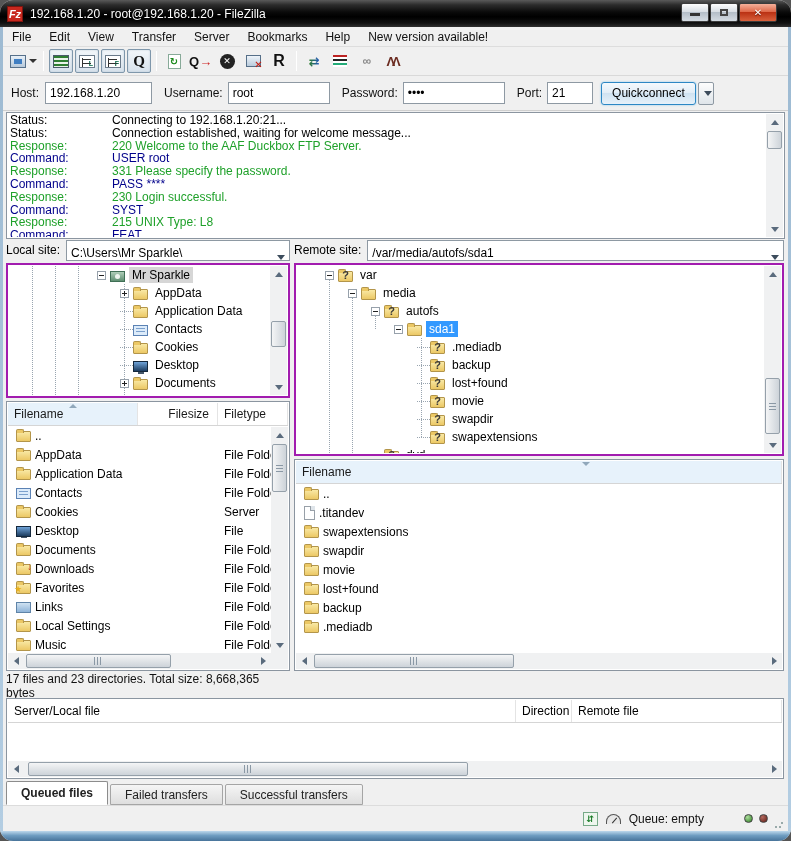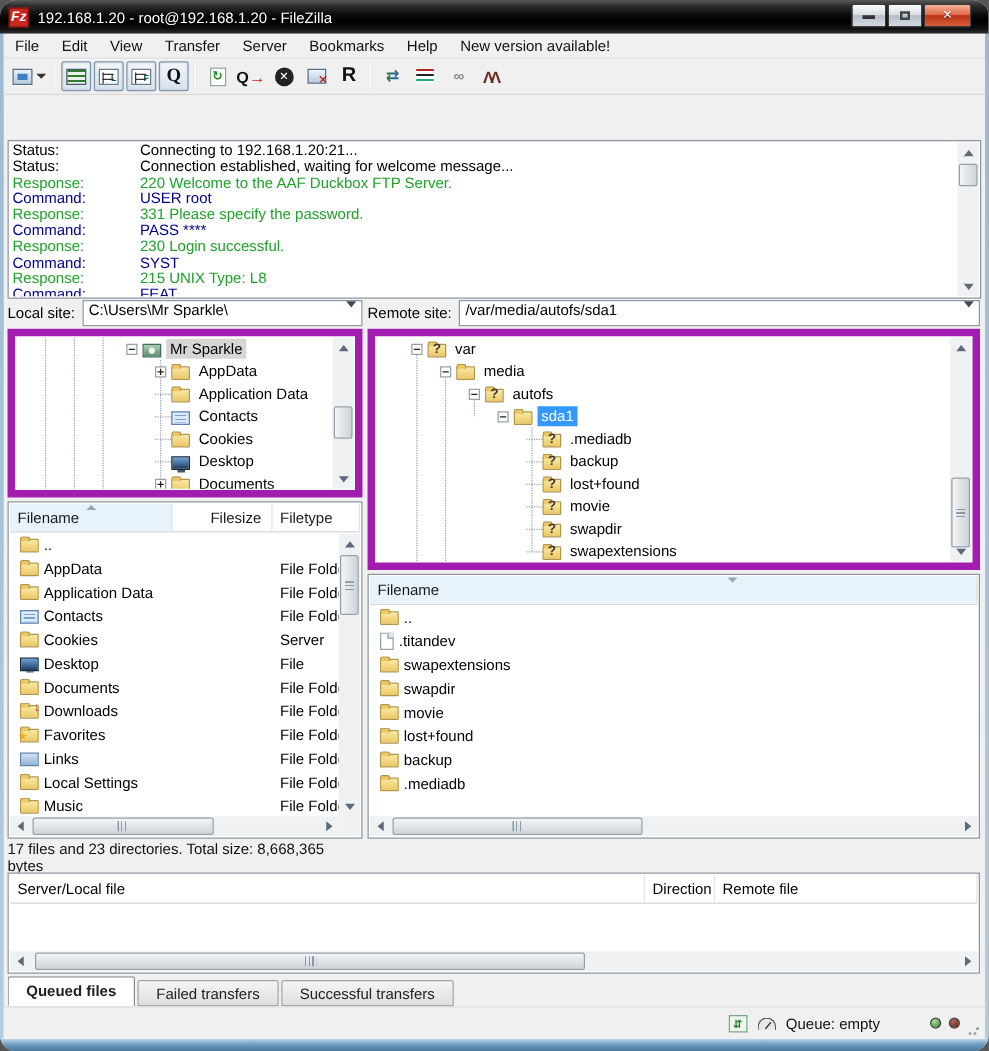--- a/index.html
+++ b/index.html
@@ -92,25 +92,25 @@
     background:linear-gradient(#f4f5f6,#cdd3d9); }
   .grip { background:repeating-linear-gradient(#8a98a5 0 1px,transparent 1px 3px); width:7px; height:7px; margin:auto; position:absolute; inset:0; }
   .hgrip { background:repeating-linear-gradient(90deg,#8a98a5 0 1px,transparent 1px 3px); width:9px; height:8px; margin:auto; position:absolute; inset:0; }
 
   
   .panel { position:absolute; top:239px; height:457px; }
   .panel.left { left:6px; width:284px; }
   .panel.right { left:294px; width:490px; }
   .site-row { position:absolute; left:0; top:0; right:0; height:22px; display:flex; align-items:center; font-size:12px; }
   .site-label { flex:0 0 auto; padding-right:6px; }
-  .combo { flex:1; height:21px; border:1px solid #8e99a3; background:#fff; display:flex; align-items:flex-start; padding:0 4px; }
+  .combo { flex:1; height:21px; border:1px solid #8e99a3; background:#fff; display:flex; align-items:flex-end; padding:0 4px; }
   .combo-val { flex:1; font-size:12px; white-space:nowrap; overflow:hidden; }
   .combo-arr { width:0;height:0;border-left:4px solid transparent;border-right:4px solid transparent;border-top:5px solid #3c4c5c; margin-left:4px; }
 
-  .treebox { position:absolute; left:0; right:0; background:#fff; border:6px solid #a21caf; overflow:hidden; }
+  .treebox { position:absolute; left:0; right:0; background:#fff; border:2px solid #a21caf; overflow:hidden; }
   .panel.left  .treebox { top:24px; height:135px; }
   .panel.right .treebox { top:24px; height:193px; }
   .tree-inner { position:absolute; left:1px; top:1px; right:18px; bottom:1px; overflow:hidden; }
   .tree-row { height:18px; display:flex; align-items:center; font-size:12px; white-space:nowrap; position:relative; }
   .tree-lbl { padding:1px 3px; }
   .sel-active { background:#3399ff; color:#fff; }
   .sel-inactive { background:#d6d6d6; color:#000; }
   .dotline { position:absolute; width:1px; border-left:1px dotted #99a5b0; }
   .stub { width:13px; height:1px; border-top:1px dotted #99a5b0; flex:0 0 auto; }
   .exp { width:9px; height:9px; border:1px solid #97a1ab; background:#fff; position:relative; flex:0 0 auto; margin-right:4px; }
@@ -266,20 +266,34 @@
         <span class="bars-ic"></span>
       </div>
     <div class="tb-btn">
         <span class="chain-ic">∞</span>
       </div>
     <div class="tb-btn">
         <span class="bino-ic">ΛΛ</span>
       </div>
   </div>
 
+  <div class="abs quickbar">
+    <span class="qc-label">Host:</span>
+    <input class="qc-input" style="width: 107px; margin-left: 6px;" value="192.168.1.20">
+    <span class="qc-label" style="margin-left:12px;">Username:</span>
+    <input class="qc-input" style="width: 102px; margin-left: 5px;" value="root">
+    <span class="qc-label" style="margin-left:12px;">Password:</span>
+    <input class="qc-input" style="width: 102px; margin-left: 5px;" value="••••">
+    <span class="qc-label" style="margin-left:12px;">Port:</span>
+    <input class="qc-input" style="width: 46px; margin-left: 5px;" value="21">
+    <button class="qc-btn">Quickconnect</button>
+    <div class="qc-dd">
+        <span class="combo-arr"></span>
+      </div>
+  </div>
 
   <div class="abs log">
     <div class="log-rows">
       <div class="log-line">
           <span class="log-label t-status">Status:</span>
           <span class="t-status">Connecting to 192.168.1.20:21...</span>
         </div>
       <div class="log-line">
           <span class="log-label t-status">Status:</span>
           <span class="t-status">Connection established, waiting for welcome message...</span>

